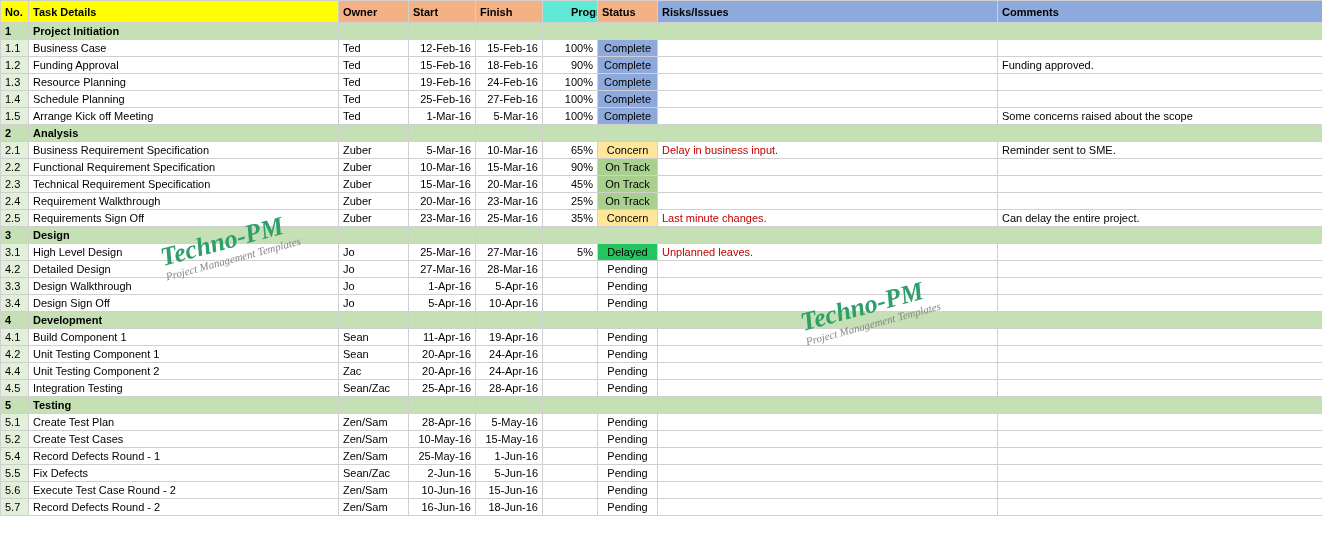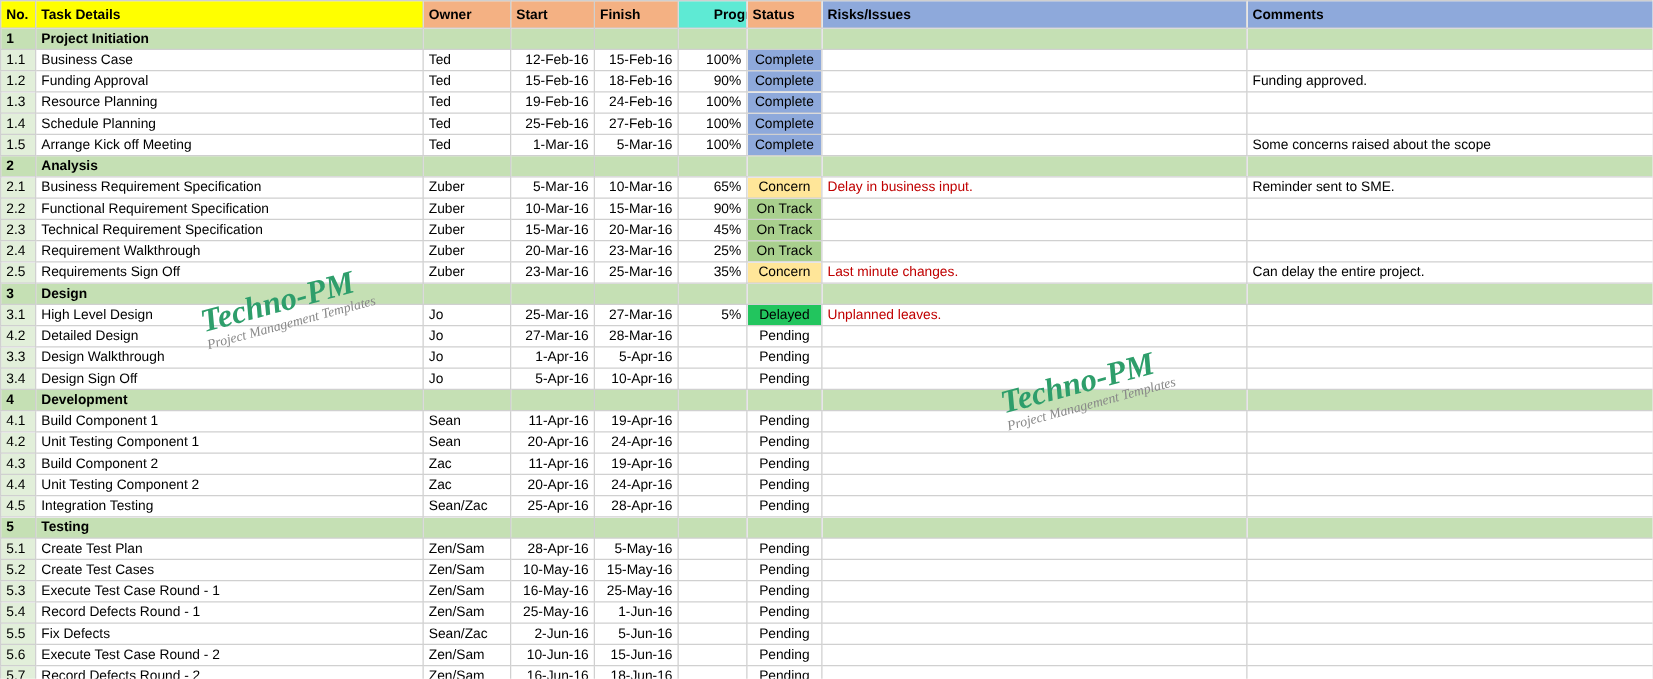--- a/index.html
+++ b/index.html
@@ -330,31 +330,20 @@
         <td class="task-cell">Unit Testing Component 1</td>
         <td class="owner-cell">Sean</td>
         <td class="start-cell">20-Apr-16</td>
         <td class="finish-cell">24-Apr-16</td>
         <td class="prog-cell"></td>
         <td class="status-cell ">Pending</td>
         <td class="risk-cell"></td>
         <td class="comm-cell"></td>
       </tr>
       <tr>
-        <td class="num-cell">4.3</td>
-        <td class="task-cell">Build Component 2</td>
-        <td class="owner-cell">Zac</td>
-        <td class="start-cell">11-Apr-16</td>
-        <td class="finish-cell">19-Apr-16</td>
-        <td class="prog-cell"></td>
-        <td class="status-cell ">Pending</td>
-        <td class="risk-cell"></td>
-        <td class="comm-cell"></td>
-      </tr>
-      <tr>
         <td class="num-cell">4.4</td>
         <td class="task-cell">Unit Testing Component 2</td>
         <td class="owner-cell">Zac</td>
         <td class="start-cell">20-Apr-16</td>
         <td class="finish-cell">24-Apr-16</td>
         <td class="prog-cell"></td>
         <td class="status-cell ">Pending</td>
         <td class="risk-cell"></td>
         <td class="comm-cell"></td>
       </tr>
@@ -390,31 +379,20 @@
         <td class="status-cell ">Pending</td>
         <td class="risk-cell"></td>
         <td class="comm-cell"></td>
       </tr>
       <tr>
         <td class="num-cell">5.2</td>
         <td class="task-cell">Create Test Cases</td>
         <td class="owner-cell">Zen/Sam</td>
         <td class="start-cell">10-May-16</td>
         <td class="finish-cell">15-May-16</td>
-        <td class="prog-cell"></td>
-        <td class="status-cell ">Pending</td>
-        <td class="risk-cell"></td>
-        <td class="comm-cell"></td>
-      </tr>
-      <tr>
-        <td class="num-cell">5.3</td>
-        <td class="task-cell">Execute Test Case Round - 1</td>
-        <td class="owner-cell">Zen/Sam</td>
-        <td class="start-cell">16-May-16</td>
-        <td class="finish-cell">25-May-16</td>
         <td class="prog-cell"></td>
         <td class="status-cell ">Pending</td>
         <td class="risk-cell"></td>
         <td class="comm-cell"></td>
       </tr>
       <tr>
         <td class="num-cell">5.4</td>
         <td class="task-cell">Record Defects Round - 1</td>
         <td class="owner-cell">Zen/Sam</td>
         <td class="start-cell">25-May-16</td>

